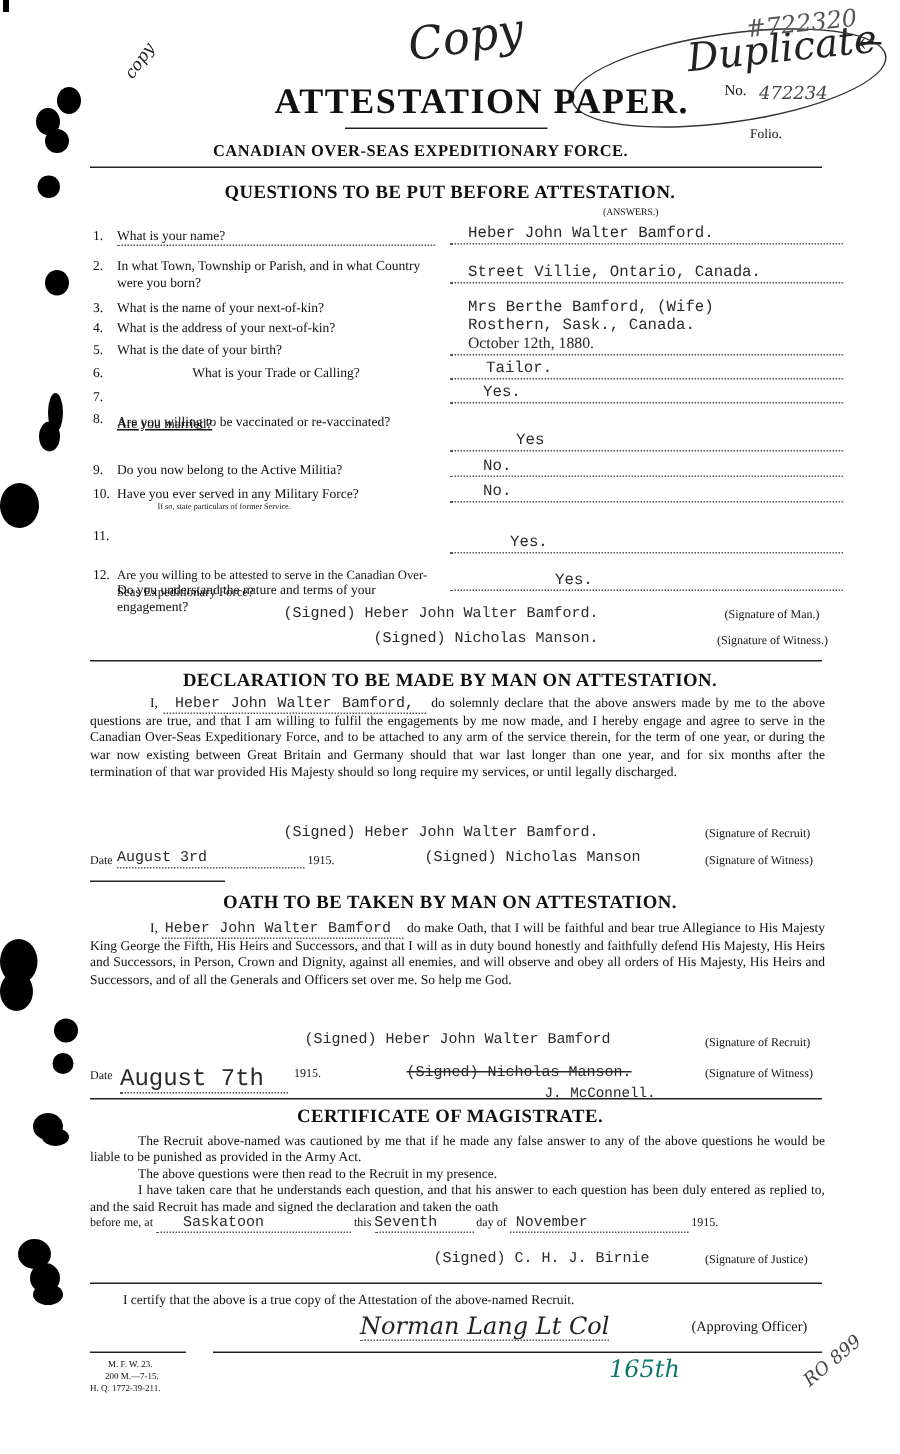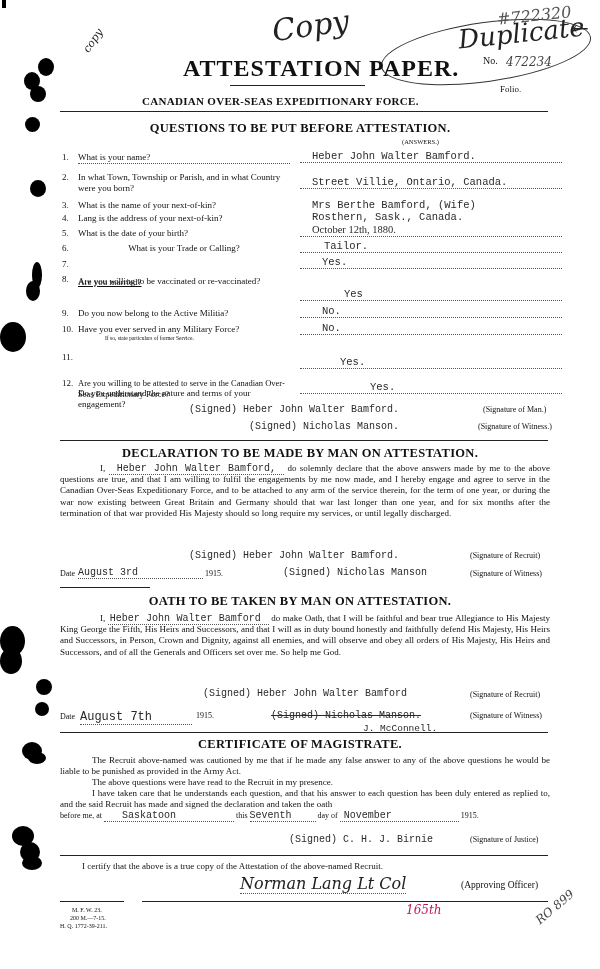--- a/index.html
+++ b/index.html
@@ -69,21 +69,21 @@
 
 <div class="qnum" style="top:172px;">2.</div>
 <div class="qtext" style="top:172px;">In what Town, Township or Parish, and in what Country were you born?</div>
 <div class="ans mono" style="top:176px;"><span>Street Villie, Ontario, Canada.</span></div>
 
 <div class="qnum" style="top:200px;">3.</div>
 <div class="qtext" style="top:200px;">What is the name of your next-of-kin?</div>
 <div class="ans mono" style="top:199px;border-bottom:none;"><span>Mrs Berthe Bamford, (Wife)</span></div>
 
 <div class="qnum" style="top:213px;">4.</div>
-<div class="qtext" style="top:213px;">Lang is the address of your next-of-kin?</div>
+<div class="qtext" style="top:213px;">What is the address of your next-of-kin?</div>
 <div class="ans mono" style="top:211px;border-bottom:none;"><span>Rosthern, Sask., Canada.</span></div>
 
 <div class="qnum" style="top:228px;">5.</div>
 <div class="qtext" style="top:228px;">What is the date of your birth?</div>
 <div class="ans mono" style="top:224px;font-family:Liberation Serif, serif;"><span>October 12th, 1880.</span></div>
 
 <div class="qnum" style="top:243px;">6.</div>
 <div class="qtext" style="top:243px;text-align:center;">What is your Trade or Calling?</div>
 <div class="ans mono" style="top:240px;"><span style="padding-left:24px;">Tailor.</span></div>
 
@@ -135,35 +135,35 @@
 
 <div class="abs serif section-h" style="top:594px;">OATH TO BE TAKEN BY MAN ON ATTESTATION.</div>
 <div class="abs para" style="left:60px;top:613px;width:490px;">
   <span style="padding-left:40px;">I,</span>
   <span class="mono dotted" style="font-size:10px;padding:0 8px 0 2px;">Heber John Walter Bamford</span>
   <span>do make Oath, that I will be faithful and bear true Allegiance to His Majesty King George the Fifth, His Heirs and Successors, and that I will as in duty bound honestly and faithfully defend His Majesty, His Heirs and Successors, in Person, Crown and Dignity, against all enemies, and will observe and obey all orders of His Majesty, His Heirs and Successors, and of all the Generals and Officers set over me. So help me God.</span>
 </div>
 <div class="abs mono sigline" style="left:172px;top:688px;">(Signed) Heber John Walter Bamford</div>
 <div class="abs serif" style="left:470px;top:690px;font-size:8px;">(Signature of Recruit)</div>
 <div class="abs serif" style="left:60px;top:712px;font-size:8px;">Date</div>
-<div class="abs mono dotted" style="left:80px;top:710px;width:112px;font-size:12px;">August 7th</div>
+<div class="abs mono dotted" style="left:80px;top:710px;width:112px;font-size:16px;">August 7th</div>
 <div class="abs serif" style="left:196px;top:711px;font-size:8px;">1915.</div>
 <div class="abs mono sigline" style="left:240px;top:710px;">
   <span style="text-decoration:line-through;">(Signed) Nicholas Manson.</span>
 </div>
 <div class="abs serif" style="left:470px;top:711px;font-size:8px;">(Signature of Witness)</div>
 <div class="abs mono sigline" style="left:332px;top:723px;font-size:9.5px;">J. McConnell.</div>
 <div class="rule" style="left:60px;top:732px;width:488px;"></div>
 
 <div class="abs serif section-h" style="top:737px;">CERTIFICATE OF MAGISTRATE.</div>
 <div class="abs para" style="left:60px;top:755px;width:490px;text-indent:32px;">
   <span>The Recruit above-named was cautioned by me that if he made any false answer to any of the above questions he would be liable to be punished as provided in the Army Act.</span>
 </div>
 <div class="abs para" style="left:60px;top:777px;width:490px;text-indent:32px;">
-  <span>The above questions were have read to the Recruit in my presence.</span>
+  <span>The above questions were then read to the Recruit in my presence.</span>
 </div>
 <div class="abs para" style="left:60px;top:788px;width:490px;text-indent:32px;">
   <span>I have taken care that he understands each question, and that his answer to each question has been duly entered as replied to, and the said Recruit has made and signed the declaration and taken the oath</span>
 </div>
 <div class="abs" style="left:60px;top:810px;width:490px;font-size:8px;">
   <span>before me, at</span>
   <span class="mono dotted" style="display:inline-block;width:112px;font-size:10px;padding-left:18px;">Saskatoon</span>
   <span>this</span>
   <span class="mono dotted" style="display:inline-block;width:66px;font-size:10px;">Seventh</span>
   <span>day of</span>
@@ -172,18 +172,18 @@
 </div>
 <div class="abs mono sigline" style="left:258px;top:834px;">(Signed) C. H. J. Birnie</div>
 <div class="abs serif" style="left:470px;top:835px;font-size:8px;">(Signature of Justice)</div>
 <div class="rule" style="left:60px;top:855px;width:488px;"></div>
 
 <div class="abs para" style="left:82px;top:861px;width:470px;">I certify that the above is a true copy of the Attestation of the above-named Recruit.</div>
 <div class="abs hand" style="left:240px;top:874px;font-size:16px;border-bottom:1px dotted #555;">Norman Lang Lt Col</div>
 <div class="abs serif" style="left:461px;top:880px;font-size:9.5px;">(Approving Officer)</div>
 <div class="rule" style="left:60px;top:901px;width:64px;"></div>
 <div class="rule" style="left:142px;top:901px;width:406px;"></div>
-<div class="abs hand" style="left:406px;top:903px;font-size:12px;color:#be185d;">165th</div>
+<div class="abs hand" style="left:406px;top:903px;font-size:16px;color:#0f766e;">165th</div>
 <div class="abs hand" style="left:532px;top:900px;font-size:12px;color:#444;transform:rotate(-40deg);">RO 899</div>
 
 <div class="abs serif" style="left:72px;top:907px;font-size:6px;">M. F. W. 23.</div>
 <div class="abs serif" style="left:70px;top:915px;font-size:6px;">200 M.—7-15.</div>
 <div class="abs serif" style="left:60px;top:923px;font-size:6px;">H. Q. 1772-39-211.</div>
 
 </body></html>

